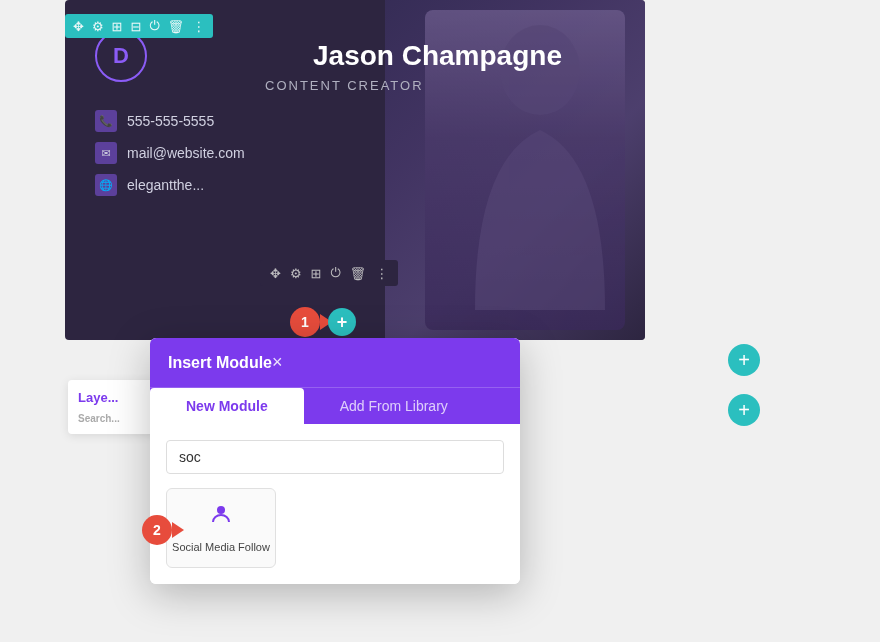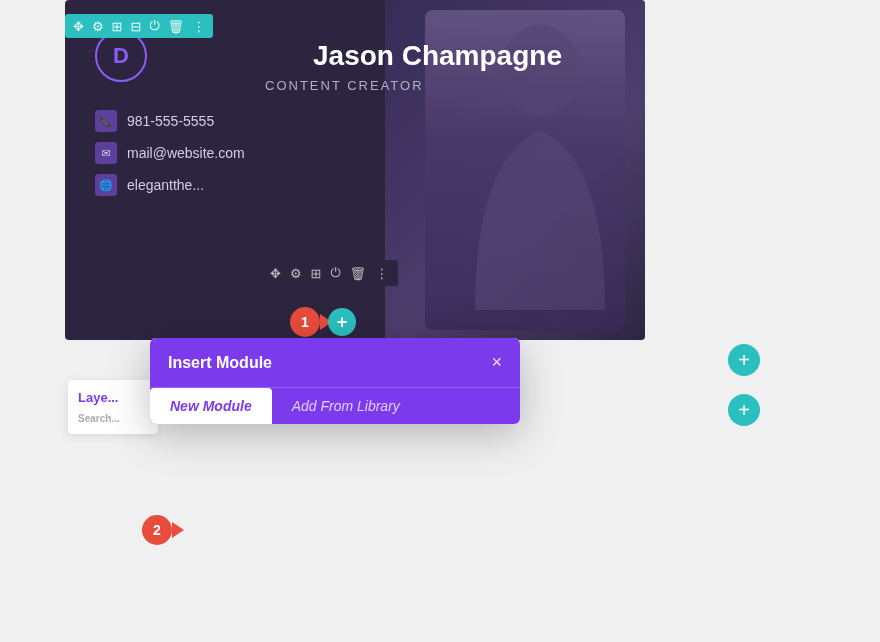--- a/index.html
+++ b/index.html
@@ -213,21 +213,21 @@
       box-shadow: 0 10px 40px rgba(0,0,0,0.25);
       z-index: 30;
       overflow: hidden;
     }
 
     .modal-header {
       background: #7c3aed;
       padding: 14px 18px;
       display: flex;
       align-items: center;
-      justify-content: space-between;
+      justify-content: flex-start;
     }
 
     .modal-title {
       color: white;
       font-size: 16px;
       font-weight: 600;
     }
 
     .modal-close {
       color: white;
@@ -236,26 +236,25 @@
       opacity: 0.85;
     }
 
     .modal-tabs {
       display: flex;
       background: #7c3aed;
       border-top: 1px solid rgba(255,255,255,0.2);
     }
 
     .modal-tab {
-      padding: 10px 20px;
+      padding: 10px 36px;
       color: white;
       font-size: 14px;
       cursor: pointer;
       opacity: 0.75;
-      font-style: italic;
     }
 
     .modal-tab.active {
       background: white;
       color: #7c3aed;
       opacity: 1;
       font-weight: 600;
       border-radius: 4px 4px 0 0;
     }
 
@@ -407,21 +406,21 @@
         <span>D</span>
       </div>
       <div>
         <div class="card-name">Jason Champagne</div>
         <div class="card-title">CONTENT CREATOR</div>
       </div>
     </div>
     <div class="card-contacts">
       <div class="card-contact-item">
         <div class="contact-icon">📞</div>
-        <span>981-555-5555</span>
+        <span>555-555-5555</span>
       </div>
       <div class="card-contact-item">
         <div class="contact-icon">✉</div>
         <span>mail@website.com</span>
       </div>
       <div class="card-contact-item">
         <div class="contact-icon">🌐</div>
         <span>elegantthe...</span>
       </div>
     </div>
@@ -467,20 +466,34 @@
     <span class="modal-close">×</span>
   </div>
   <div class="modal-tabs">
     <div class="modal-tab active">
       <span>New Module</span>
     </div>
     <div class="modal-tab">
       <span>Add From Library</span>
     </div>
   </div>
+  <div class="modal-body">
+    <input type="text" class="search-input" value="soc" placeholder="soc" style="">
+    <div class="module-grid">
+      <div class="module-item">
+        <div class="module-item-icon">
+          <svg width="24" height="24" viewBox="0 0 24 24" fill="none">
+            <circle cx="12" cy="8" r="4" fill="#7c3aed"></circle>
+            <path d="M4 20c0-4 3.6-7 8-7s8 3 8 7" stroke="#7c3aed" stroke-width="2" fill="none"></path>
+          </svg>
+        </div>
+        <span class="module-item-label">Social Media Follow</span>
+      </div>
+    </div>
+  </div>
 </div>
 
 <div class="step-badge-2">
   <div class="step-circle">
     <span>2</span>
   </div>
   <div class="badge-arrow"></div>
 </div>
 
 <div class="right-plus-1">+</div>

